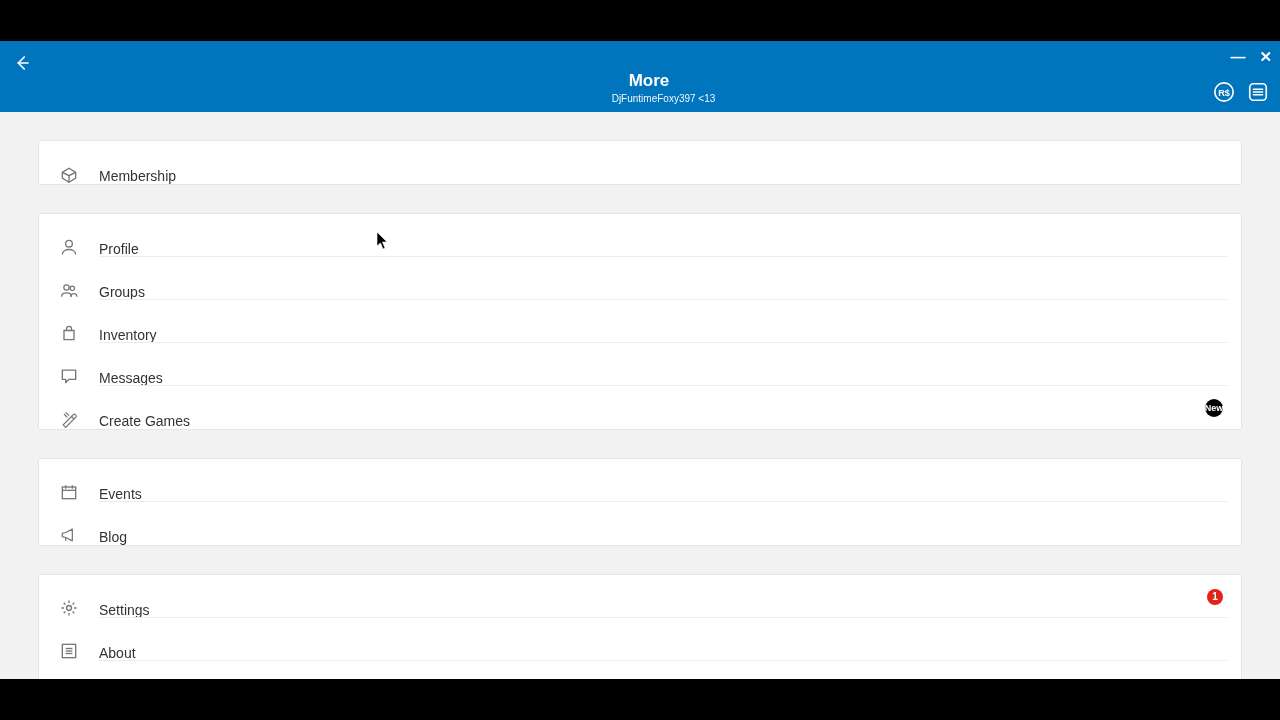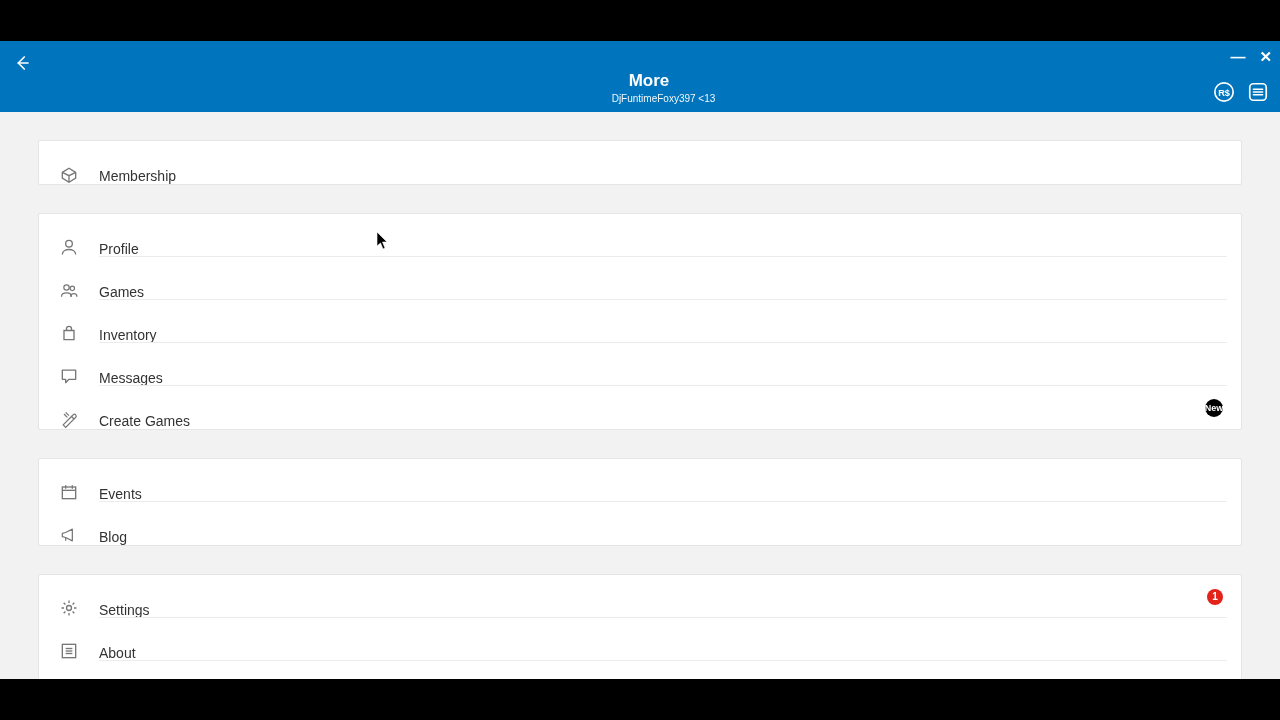--- a/index.html
+++ b/index.html
@@ -95,21 +95,21 @@
       </div>
       <div class="row">
         <div class="row-icon">
           <svg viewBox="0 0 24 24" width="20" height="20">
               <circle cx="9" cy="9" r="3.2" stroke="#777" stroke-width="1.5" fill="none"></circle>
               <circle cx="16" cy="10" r="2.6" stroke="#777" stroke-width="1.5" fill="none"></circle>
               <path d="M3 20c0-3 3-4.5 6-4.5s6 1.5 6 4.5" stroke="#777" stroke-width="1.5" fill="none"></path>
               <path d="M14 20c0-2.3 2-3.6 4-3.6s3.5 1 3.5 3.6" stroke="#777" stroke-width="1.5" fill="none"></path>
             </svg>
         </div>
-        <div class="row-label">Games</div>
+        <div class="row-label">Groups</div>
         <div class="divider"></div>
       </div>
       <div class="row">
         <div class="row-icon">
           <svg viewBox="0 0 24 24" width="20" height="20">
               <path d="M6 9h12v11H6z" stroke="#777" stroke-width="1.6" fill="none"></path>
               <path d="M9 9V7a3 3 0 016 0v2" stroke="#777" stroke-width="1.6" fill="none"></path>
             </svg>
         </div>
         <div class="row-label">Inventory</div>

